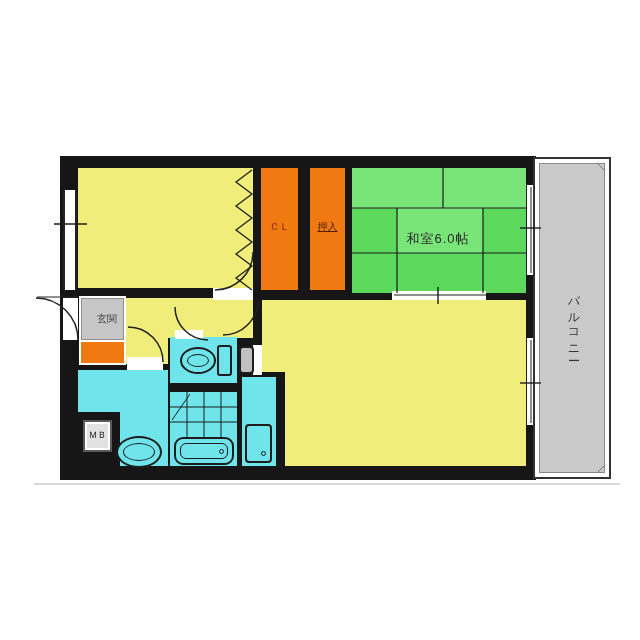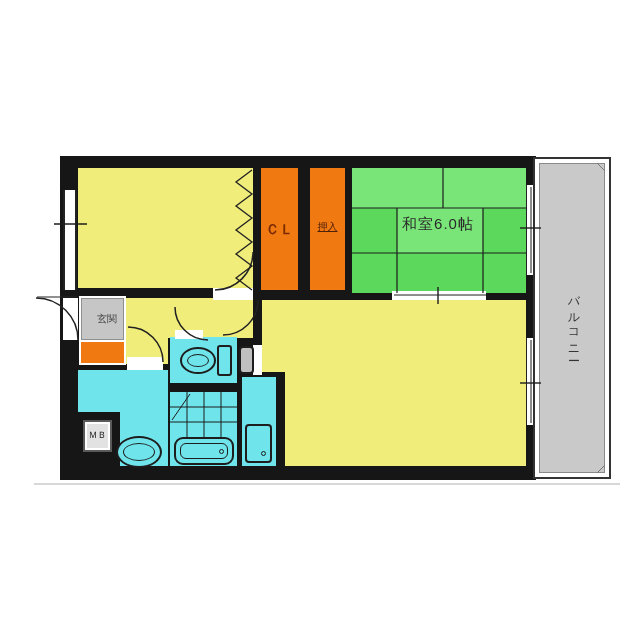--- a/index.html
+++ b/index.html
@@ -99,19 +99,19 @@
       <path d="M 531 340 V 423"></path>
       <path stroke-width="1.4" d="M 520 383 H 541"></path>
     </g>
     <g fill="none" stroke="#777" stroke-width="1">
       <path d="M 597 163 L 605 171 M 597 473 L 605 465"></path>
     </g>
   </svg>
 
   <div class="abs" style="left:34px;top:483px;width:586px;height:2px;background:#D8D8D8;"></div>
 
-  <div class="room-label" style="left:261px;top:222px;width:37px;font-size:14px;color:#7a2a00;font-weight:bold;">ＣＬ</div>
+  <div class="room-label" style="left:261px;top:222px;width:37px;font-size:10px;color:#7a2a00;font-weight:normal;">ＣＬ</div>
   <div class="room-label" style="left:308px;top:222px;width:39px;font-size:10px;color:#50200a;text-decoration:underline;">押入</div>
-  <div class="room-label" style="left:368px;top:216px;width:140px;font-size:15px;letter-spacing:1px;">和室6.0帖</div>
+  <div class="room-label" style="left:368px;top:232px;width:140px;font-size:13px;letter-spacing:1px;">和室6.0帖</div>
   <div class="room-label" style="left:81px;top:314px;width:52px;font-size:10px;color:#3b3b3b;">玄関</div>
   <div class="room-label" style="left:83px;top:431px;width:29px;font-size:9px;color:#222;">ＭＢ</div>
 
 </div>
 
 </body></html>

